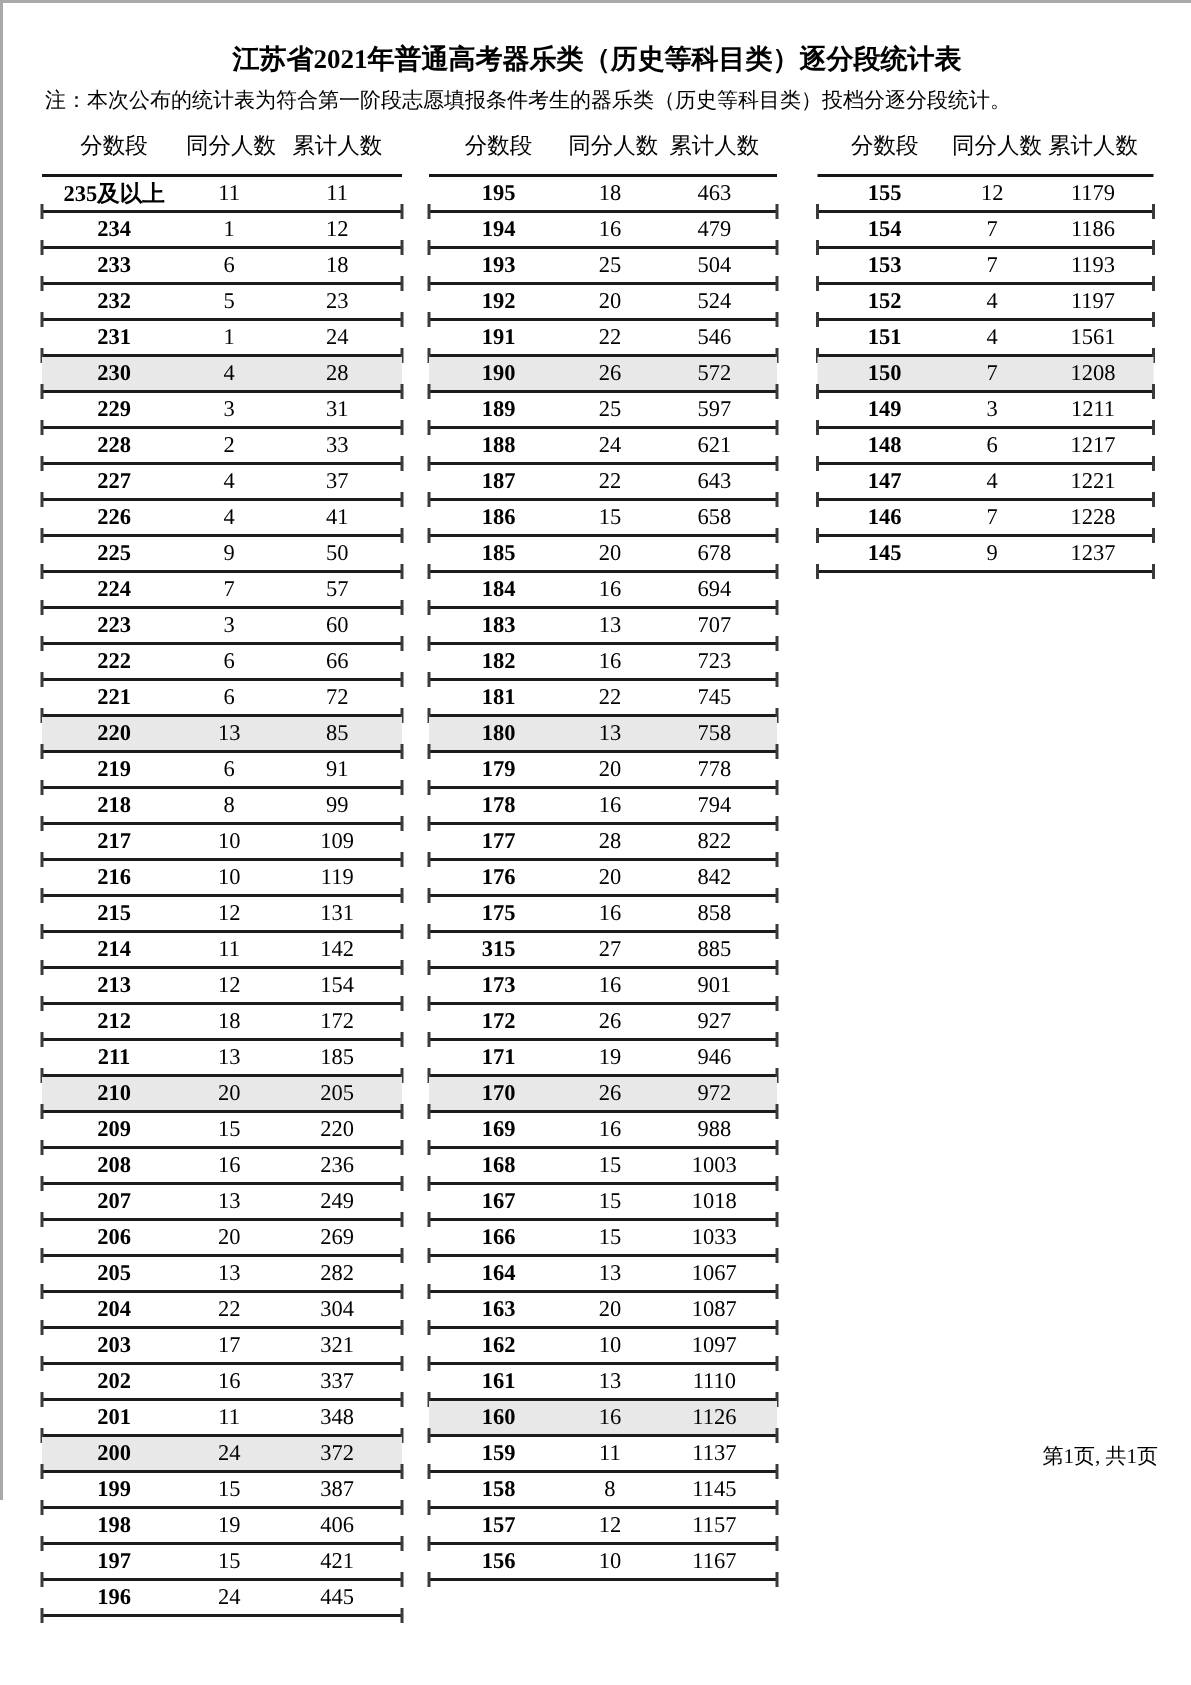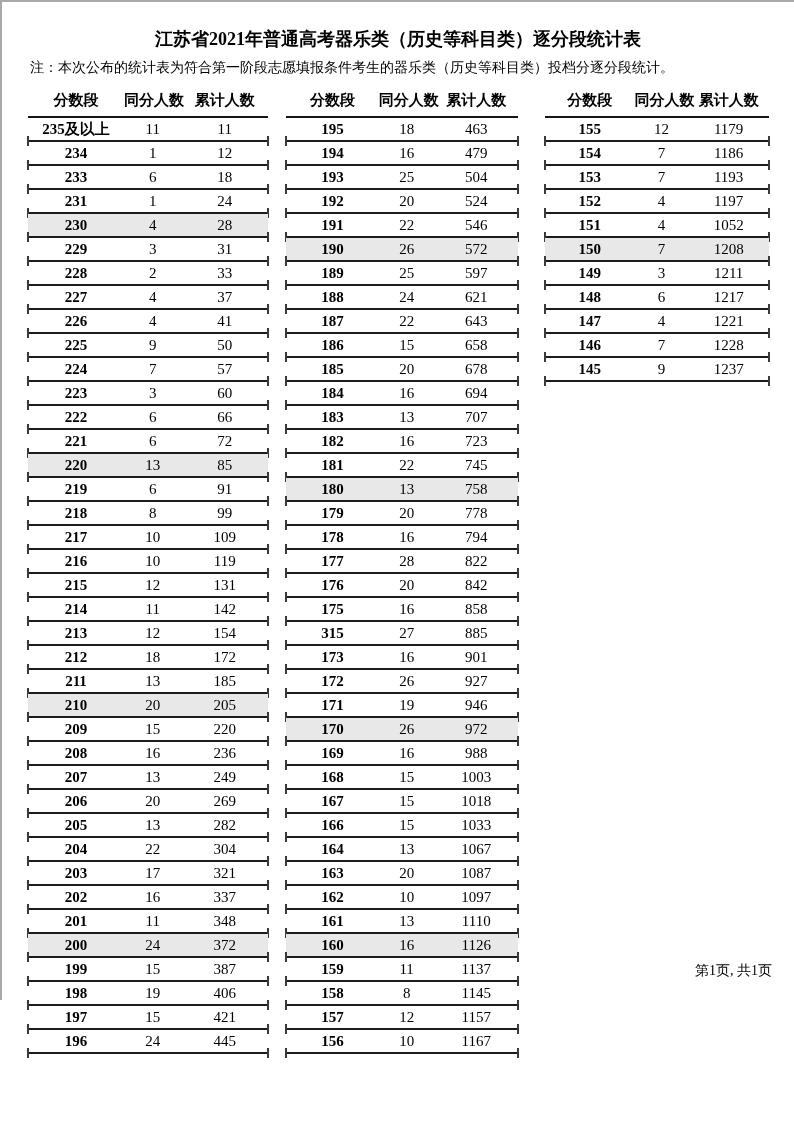--- a/index.html
+++ b/index.html
@@ -34,24 +34,24 @@
     display: flex;
     align-items: flex-start;
     margin: 10px 0 0 26px;
   }
   .score-table { box-sizing: border-box; }
   .score-table:nth-child(1) { width: 240px; margin-right: 18px; }
   .score-table:nth-child(2) { width: 232px; margin-right: 27px; }
   .score-table:nth-child(3) { width: 224px; }
   .thead {
     display: flex;
-    align-items: center;
+    align-items: flex-start;
     height: 25px;
     font-size: 15px;
-    font-weight: bold;
+    font-weight: normal;
     border-bottom: 2px solid #161616;
     padding-bottom: 3px;
     box-sizing: content-box;
   }
   .trow {
     position: relative;
     display: flex;
     align-items: center;
     height: 24px;
     box-sizing: border-box;
@@ -107,20 +107,25 @@
           <div class="c c-score">234</div>
           <div class="c c-count">1</div>
           <div class="c c-cum">12</div>
         </div>
         <div class="trow">
           <div class="c c-score">233</div>
           <div class="c c-count">6</div>
           <div class="c c-cum">18</div>
         </div>
         <div class="trow">
+          <div class="c c-score">232</div>
+          <div class="c c-count">5</div>
+          <div class="c c-cum">23</div>
+        </div>
+        <div class="trow">
           <div class="c c-score">231</div>
           <div class="c c-count">1</div>
           <div class="c c-cum">24</div>
         </div>
         <div class="trow hl">
           <div class="c c-score">230</div>
           <div class="c c-count">4</div>
           <div class="c c-cum">28</div>
         </div>
         <div class="trow">
@@ -518,21 +523,21 @@
           <div class="c c-cum">1193</div>
         </div>
         <div class="trow">
           <div class="c c-score">152</div>
           <div class="c c-count">4</div>
           <div class="c c-cum">1197</div>
         </div>
         <div class="trow">
           <div class="c c-score">151</div>
           <div class="c c-count">4</div>
-          <div class="c c-cum">1052</div>
+          <div class="c c-cum">1561</div>
         </div>
         <div class="trow hl">
           <div class="c c-score">150</div>
           <div class="c c-count">7</div>
           <div class="c c-cum">1208</div>
         </div>
         <div class="trow">
           <div class="c c-score">149</div>
           <div class="c c-count">3</div>
           <div class="c c-cum">1211</div>

